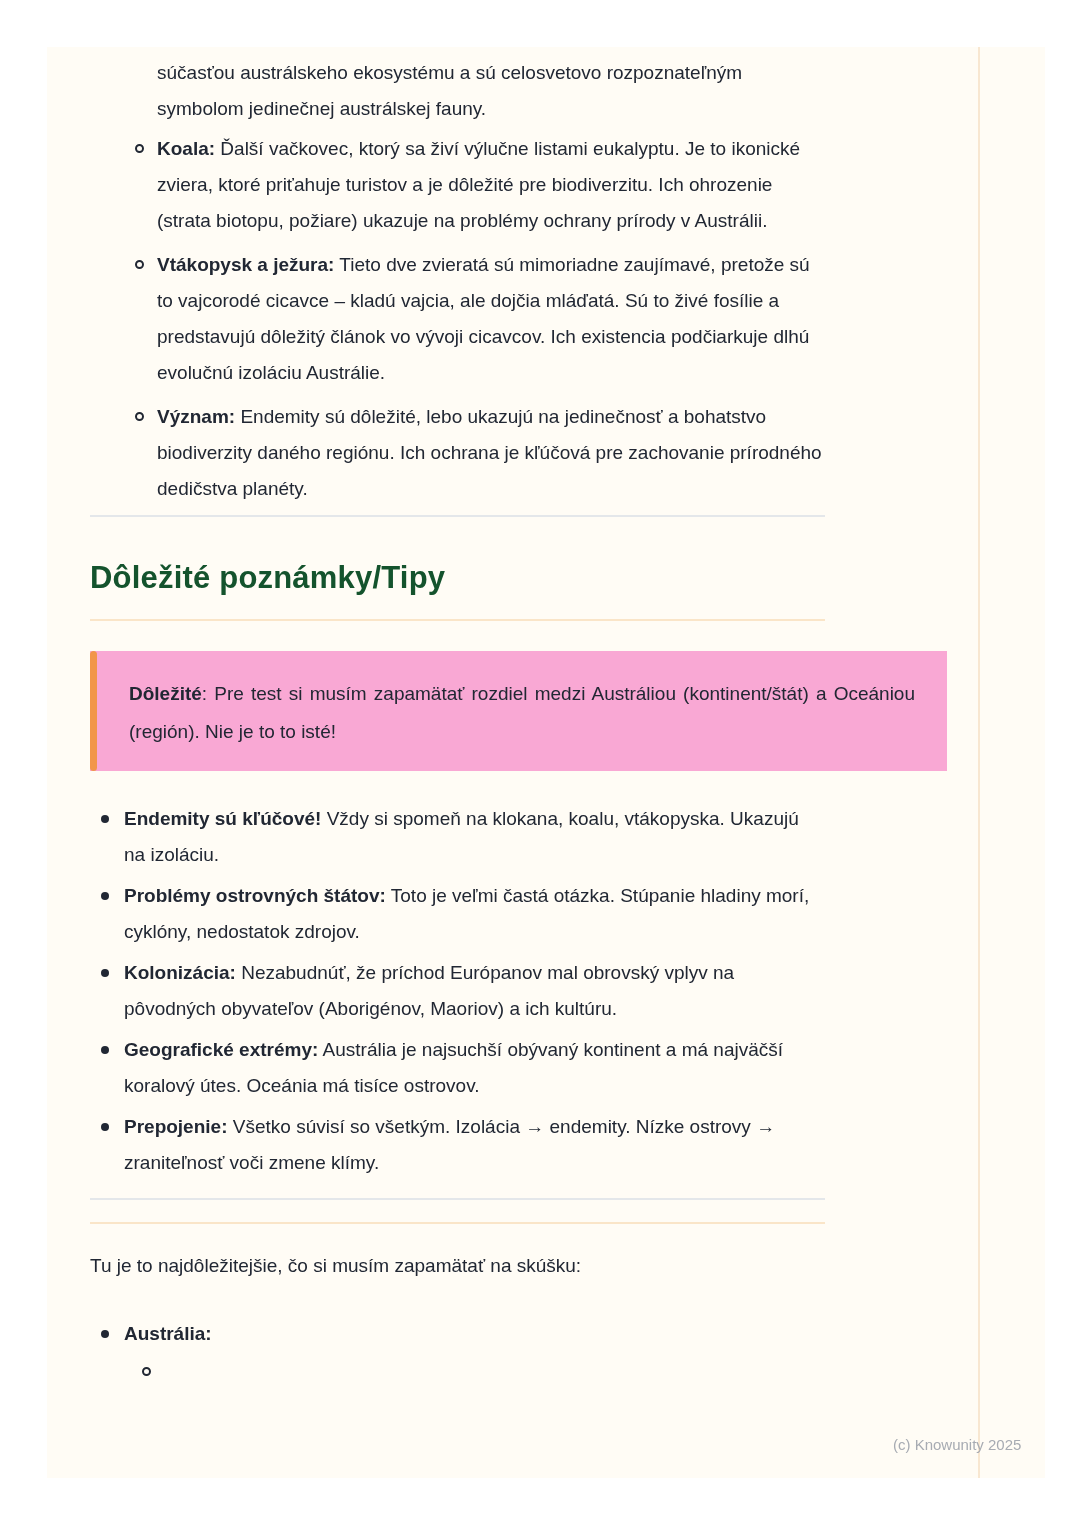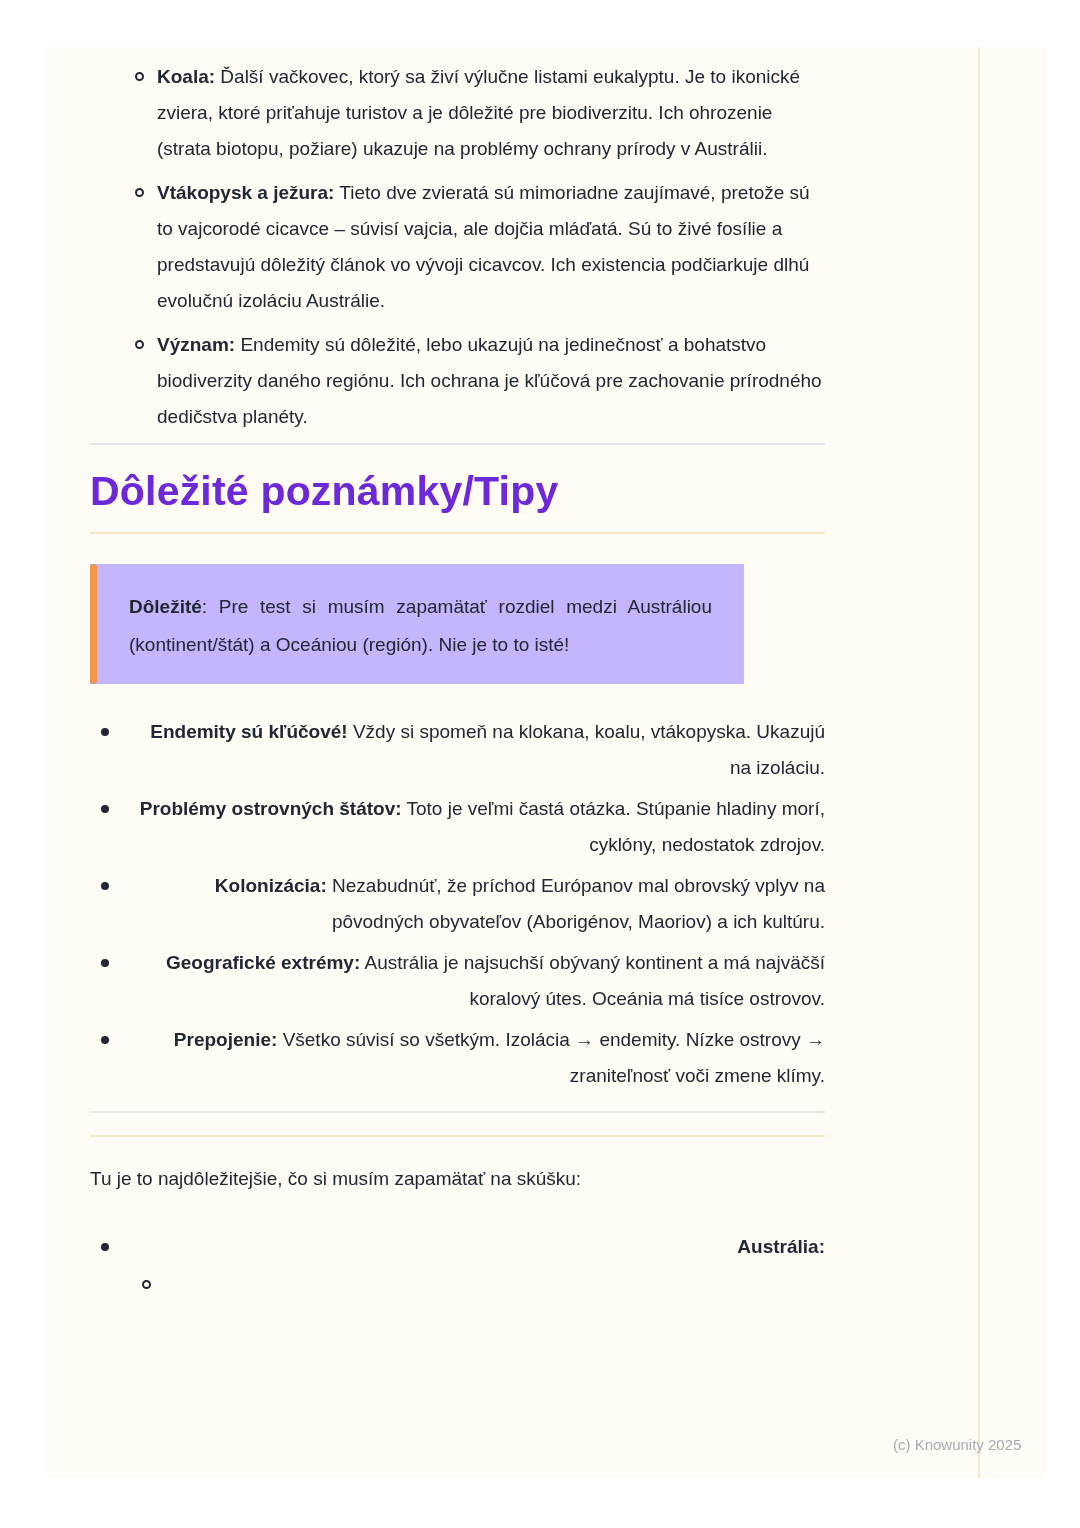--- a/index.html
+++ b/index.html
@@ -34,21 +34,21 @@
   ul { list-style: none; }
 
   .circle-list { margin-top: 4px; }
   .circle-list > li { position: relative; padding-left: 67px; width: 735px; margin-bottom: 8px; }
   .circle-list .marker {
     position: absolute; left: 45px; top: 13px;
     width: 9px; height: 9px; border-radius: 50%;
     border: 2px solid #212733; background: transparent;
   }
 
-  .disc-list { margin-top: 30px; text-align: right; }
+  .disc-list { margin-top: 30px; }
   .disc-list > li { position: relative; padding-left: 34px; width: 735px; margin-bottom: 5px; }
   .disc-list > li > .marker {
     position: absolute; left: 11px; top: 14px;
     width: 8px; height: 8px; border-radius: 50%;
     background: #212733; border: none;
   }
 
   .nested-circle-list { margin-top: 2px; }
   .nested-circle-list > li { position: relative; padding-left: 42px; margin-bottom: 0; }
   .nested-circle-list .marker {
@@ -59,32 +59,32 @@
 
   .lead { font-weight: bold; }
 
   .divider {
     border: none; height: 2px; background: #e4e7ea;
     width: 735px; margin-top: 0;
   }
   .divider.second { margin-top: 17px; }
 
   .heading {
-    margin-top: 27px;
-    font-size: 41px; line-height: 38px;
-    font-weight: bold; color: #6d28d9;
+    margin-top: 42px;
+    font-size: 31px; line-height: 38px;
+    font-weight: bold; color: #14532d;
     letter-spacing: 0.2px;
   }
   .heading-rule { margin-top: 22px; width: 735px; height: 2px; background: #fae5c8; }
 
   .callout {
     position: relative;
     margin-top: 30px;
-    width: 654px;
-    background: #c4b5fd;
+    width: 857px;
+    background: #f9a8d4;
     padding: 24px 32px 20px 39px;
     line-height: 38px;
     text-align: justify;
   }
   .callout-bar {
     position: absolute; left: 0; top: 0; bottom: 0;
     width: 7px; background: #f2964a; border-radius: 4px;
   }
 
   .summary-intro { margin-top: 24px; }
@@ -98,31 +98,32 @@
   }
 </style>
 </head>
 <body>
 
 <div class="canvas">
   <div class="paper">
 
     <div class="content">
 
+      <p class="cont-para">súčasťou austrálskeho ekosystému a sú celosvetovo rozpoznateľným symbolom jedinečnej austrálskej fauny.</p>
 
       <ul class="circle-list">
         <li>
           <span class="marker"></span>
           <span class="lead">Koala:</span>
           <span>Ďalší vačkovec, ktorý sa živí výlučne listami eukalyptu. Je to ikonické zviera, ktoré priťahuje turistov a je dôležité pre biodiverzitu. Ich ohrozenie (strata biotopu, požiare) ukazuje na problémy ochrany prírody v Austrálii.</span>
         </li>
         <li>
           <span class="marker"></span>
           <span class="lead">Vtákopysk a ježura:</span>
-          <span>Tieto dve zvieratá sú mimoriadne zaujímavé, pretože sú to vajcorodé cicavce – súvisí vajcia, ale dojčia mláďatá. Sú to živé fosílie a predstavujú dôležitý článok vo vývoji cicavcov. Ich existencia podčiarkuje dlhú evolučnú izoláciu Austrálie.</span>
+          <span>Tieto dve zvieratá sú mimoriadne zaujímavé, pretože sú to vajcorodé cicavce – kladú vajcia, ale dojčia mláďatá. Sú to živé fosílie a predstavujú dôležitý článok vo vývoji cicavcov. Ich existencia podčiarkuje dlhú evolučnú izoláciu Austrálie.</span>
         </li>
         <li>
           <span class="marker"></span>
           <span class="lead">Význam:</span>
           <span>Endemity sú dôležité, lebo ukazujú na jedinečnosť a bohatstvo biodiverzity daného regiónu. Ich ochrana je kľúčová pre zachovanie prírodného dedičstva planéty.</span>
         </li>
       </ul>
 
       <hr class="divider">
 

